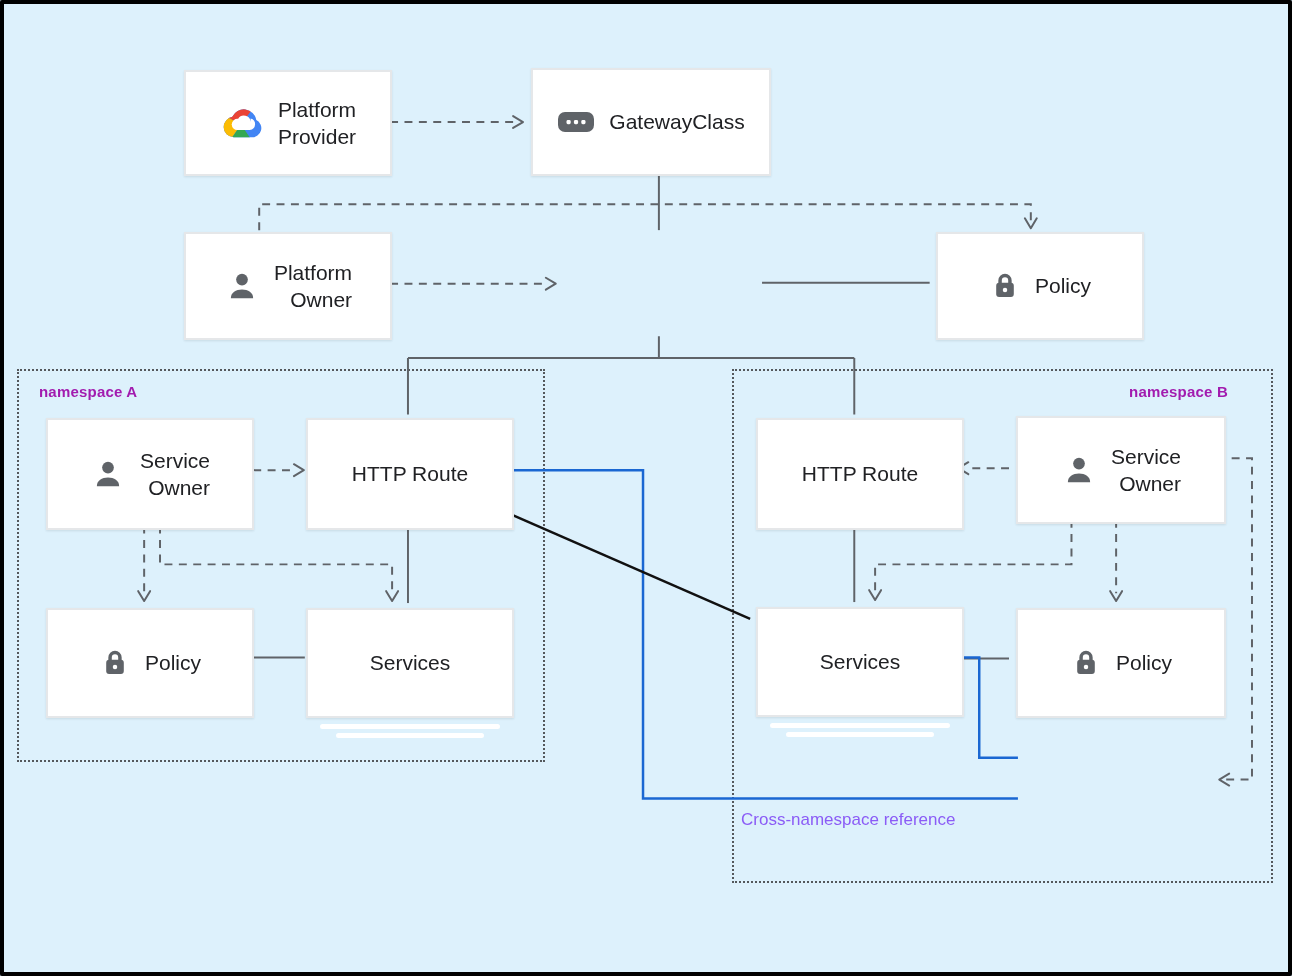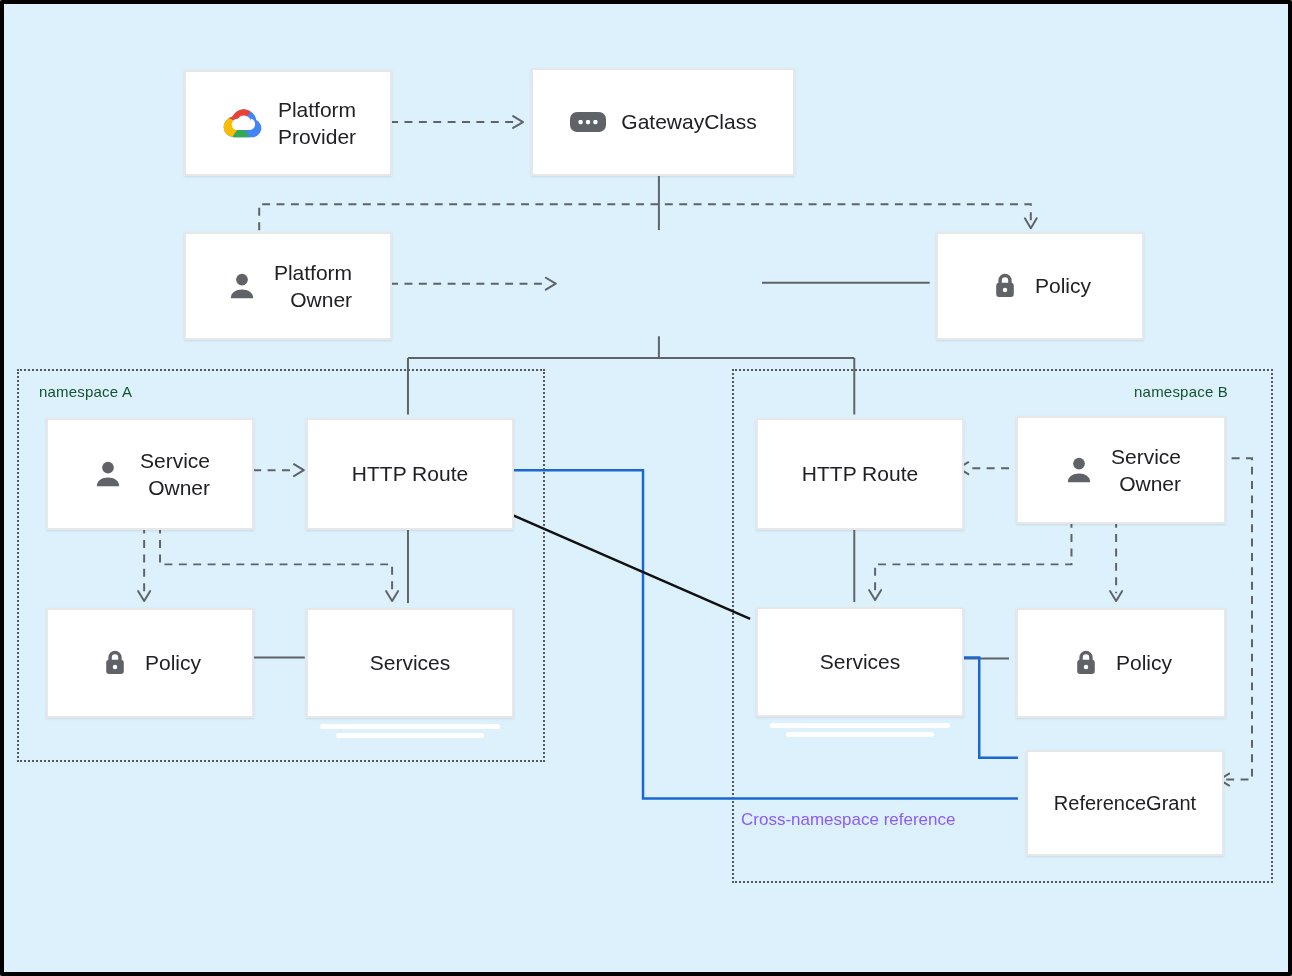--- a/index.html
+++ b/index.html
@@ -9,21 +9,21 @@
     box-sizing:border-box;
     background:#ddf1fc;
     border:4px solid #000;
     border-radius:2px;
     font-family:"Liberation Sans","DejaVu Sans",sans-serif;
     color:#202124;
     overflow:hidden;
   }
   .wires{position:absolute;left:0;top:0;width:100%;height:100%;}
   .ns{position:absolute;border:2px dotted #54585c;box-sizing:border-box;}
-  .ns-label{position:absolute;font-size:15px;color:#14532d;letter-spacing:.2px;}
+  .ns-label{position:absolute;font-size:15px;color:#a21caf;letter-spacing:.2px;font-weight:bold;}
   .node{
     position:absolute;box-sizing:border-box;
     background:#fff;border:2px solid #e5e7e9;
     box-shadow:0 1px 2px rgba(60,64,67,.12);
     display:flex;align-items:center;justify-content:center;
     gap:14px;font-size:21px;
   }
   .node .lines{display:flex;flex-direction:column;line-height:27px;text-align:left;align-items:flex-end;}
   .icon{display:flex;align-items:center;justify-content:center;flex:0 0 auto;}
   .stack{position:absolute;background:#fff;border-radius:2.5px;height:5px;}
@@ -107,21 +107,21 @@
           <polygon points="12.6,19.8 19.6,14.6 19.6,25" fill="#fff"></polygon>
         </g>
       </svg>
     </span>
     <span class="lines">
       <span>Platform</span>
       <span>Provider</span>
     </span>
   </div>
 
-  <div class="node" style="left:527px;top:64px;width:264px;height:108px;">
+  <div class="node" style="left:527px;top:64px;width:240px;height:108px;">
     <span class="icon">
       <svg width="38" height="24" viewBox="0 0 38 24">
         <rect x="1" y="2" width="36" height="20" rx="7" fill="#5f6368"></rect>
         <rect x="9.5" y="10" width="4.2" height="4.2" rx="1.4" fill="#fff"></rect>
         <rect x="16.9" y="10" width="4.2" height="4.2" rx="1.4" fill="#fff"></rect>
         <rect x="24.3" y="10" width="4.2" height="4.2" rx="1.4" fill="#fff"></rect>
       </svg>
     </span>
     <span>GatewayClass</span>
   </div>
@@ -208,19 +208,16 @@
     <span class="icon">
       <svg width="32" height="32" viewBox="0 0 24 24">
         <path d="M8.3 10 V7.9 a3.7 3.7 0 0 1 7.4 0 V10" fill="none" stroke="#5f6368" stroke-width="2.6"></path>
         <rect x="5.4" y="9.6" width="13.2" height="10.6" rx="2.2" fill="#5f6368"></rect>
         <circle cx="12" cy="15" r="1.7" fill="#fff"></circle>
       </svg>
     </span>
     <span>Policy</span>
   </div>
 
-  <div class="node" style="left:1022px;top:746px;width:198px;height:106px;font-size:20px;">
-    <span>ReferenceGrant</span>
-  </div>
 
   <div class="cross-label" style="left:737px;top:806px;">Cross-namespace reference</div>
 
 </div>
 
 </body></html>

